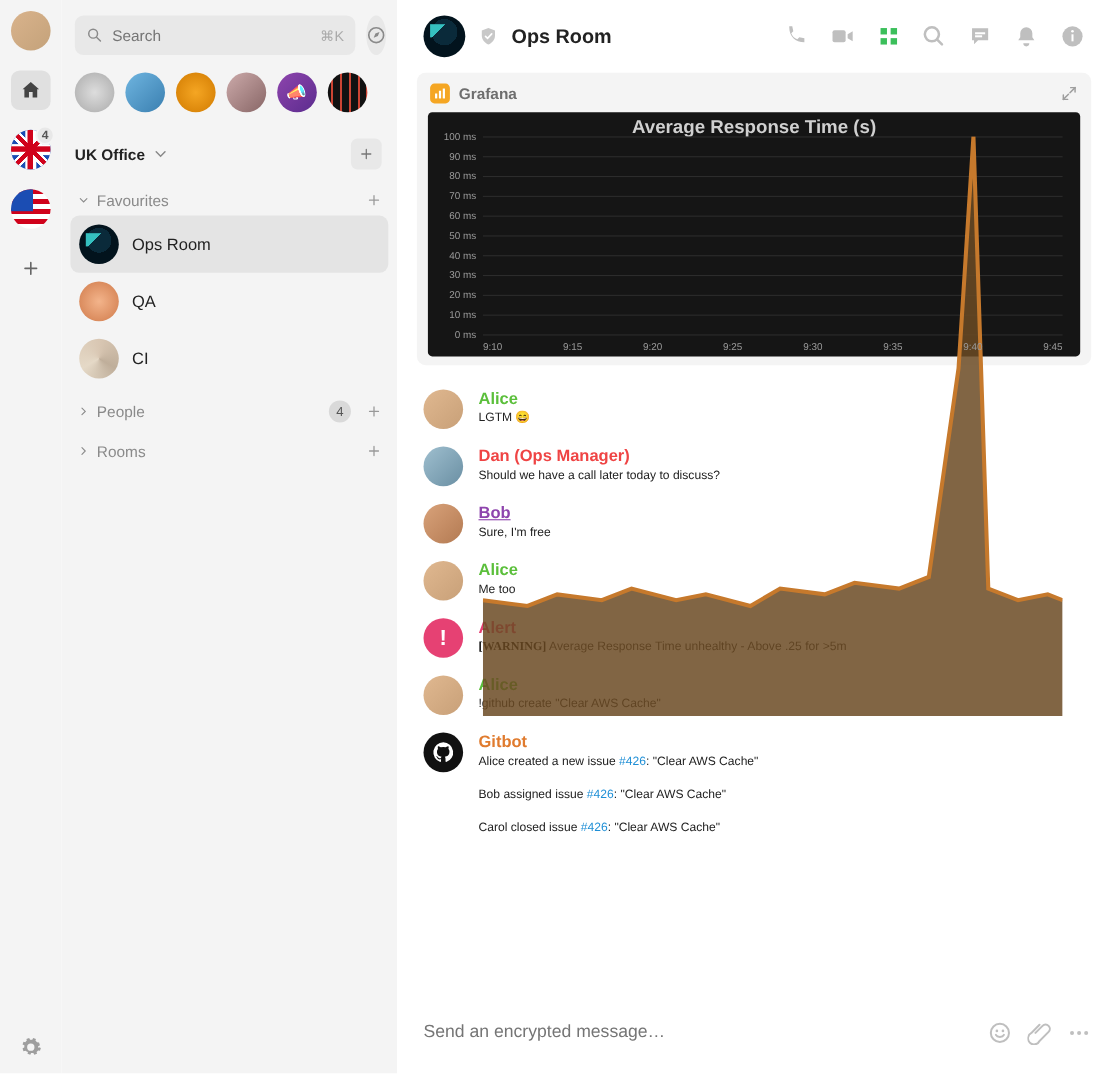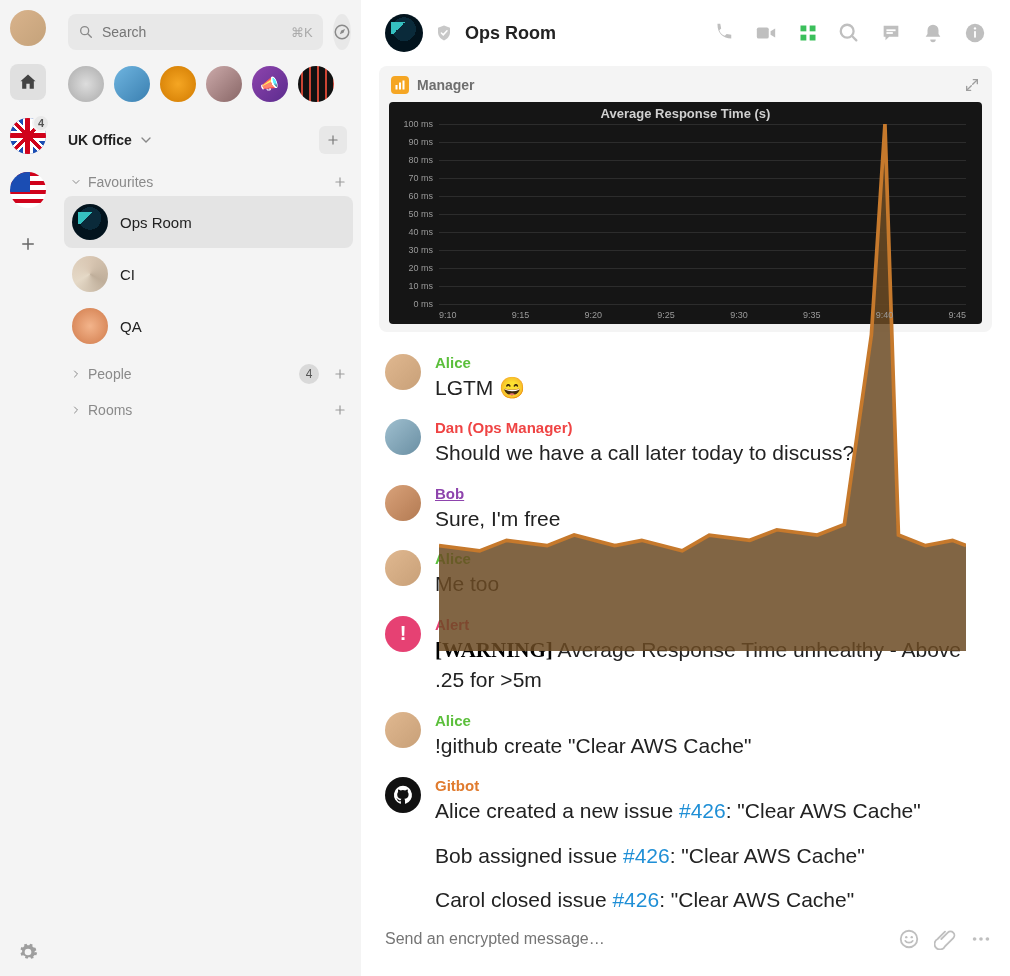--- a/index.html
+++ b/index.html
@@ -66,38 +66,38 @@
   .hicon.green { color:#3bbf5b; }
   .content { flex:1; overflow-y:auto; padding:0 18px 10px 18px; }
 
   
   .grafana-card { background:#f4f4f4; border-radius:8px; padding:10px 10px 8px 10px; margin-bottom:14px; }
   .grafana-head { display:flex; align-items:center; gap:8px; padding:0 2px 8px 2px; }
   .grafana-logo { width:18px; height:18px; background:#f5a623; border-radius:4px; display:flex; align-items:center; justify-content:center; }
   .grafana-head .title { font-weight:700; color:#6e6e6e; font-size:14px; }
   .expand { margin-left:auto; color:#9e9e9e; cursor:pointer; }
   .chart { background:#151515; border-radius:4px; height:222px; position:relative; color:#bdbdbd; font-size:10px; }
-  .chart-title { text-align:center; font-size:13px; padding:4px 0; color:#d0d0d0; font-weight:600; }
+  .chart-title { text-align:center; font-size:17px; padding:4px 0; color:#d0d0d0; font-weight:600; }
   .plot-area { position:absolute; top:22px; left:50px; right:16px; bottom:20px; }
   .gridline { position:absolute; left:0; right:0; height:1px; background:#2c2c2c; }
   .ylabel { position:absolute; left:-44px; transform:translateY(-50%); text-align:right; width:38px; font-size:9px; color:#9a9a9a; }
   .xlabels { position:absolute; left:50px; right:16px; bottom:4px; display:flex; justify-content:space-between; font-size:9px; color:#9a9a9a; }
   .chart-svg { position:absolute; inset:0; }
 
   
   .msg { display:flex; gap:14px; padding:8px 6px; }
   .msg-av { width:36px; height:36px; border-radius:50%; flex-shrink:0; }
   .av-alice{ background:linear-gradient(135deg,#e0b890,#c8a078); }
   .av-dan{ background:linear-gradient(135deg,#9fbfcf,#6a8fa3); }
   .av-bob{ background:linear-gradient(135deg,#d9a27a,#b37a52); }
   .av-alert{ background:#e64173; display:flex; align-items:center; justify-content:center; color:#fff; font-weight:800; font-size:20px; }
   .av-gitbot{ background:#111; display:flex; align-items:center; justify-content:center; color:#fff; }
   .msg-body { flex:1; }
   .msg-name { font-weight:800; font-size:15px; margin-bottom:2px; }
-  .msg-text { font-size:21px; color:#222; line-height:1.45; }
+  .msg-text { font-size:11px; color:#222; line-height:1.45; }
   .msg-text + .msg-text { margin-top:14px; }
   .warn-tag { color:#000000; font-weight:800;font-family:Liberation Serif, serif; }
   .link { color:#1f8fd6; cursor:pointer; }
 
   
   .composer { border-top:0; padding:10px 18px 18px 18px; display:flex; align-items:center; gap:14px; }
   .composer input { flex:1; border:none; outline:none; font-size:16px; padding:10px 6px; color:#444; }
   .cicon { color:#bfbfbf; cursor:pointer; }
 
   svg { display:block; }
@@ -181,26 +181,26 @@
           <svg width="14" height="14" viewBox="0 0 24 24">
               <path stroke="#999" stroke-width="2" stroke-linecap="round" d="M12 5v14M5 12h14"></path>
             </svg>
         </span>
       </div>
       <div class="room active">
         <div class="room-av av-ops"></div>
         <div class="room-name">Ops Room</div>
       </div>
       <div class="room">
+        <div class="room-av av-qa"></div>
+        <div class="room-name">QA</div>
+      </div>
+      <div class="room">
         <div class="room-av av-ci"></div>
         <div class="room-name">CI</div>
-      </div>
-      <div class="room">
-        <div class="room-av av-qa"></div>
-        <div class="room-name">QA</div>
       </div>
     </div>
 
     <div class="section">
       <div class="section-head">
         <svg width="12" height="12" viewBox="0 0 24 24">
             <path d="M9 6l6 6-6 6" stroke="#8a8a8a" stroke-width="2" fill="none" stroke-linecap="round"></path>
           </svg>
         <span>People</span>
         <span class="count">4</span>
@@ -289,21 +289,21 @@
 
       <div class="grafana-card">
         <div class="grafana-head">
           <div class="grafana-logo">
             <svg width="12" height="12" viewBox="0 0 24 24">
                 <rect x="3" y="12" width="4" height="9" fill="#fff"></rect>
                 <rect x="10" y="7" width="4" height="14" fill="#fff"></rect>
                 <rect x="17" y="3" width="4" height="18" fill="#fff"></rect>
               </svg>
           </div>
-          <div class="title">Manager</div>
+          <div class="title">Grafana</div>
           <span class="expand">
             <svg width="16" height="16" viewBox="0 0 24 24">
                 <path d="M4 14v6h6M20 10V4h-6" stroke="#9e9e9e" stroke-width="2" fill="none" stroke-linecap="round"></path>
                 <path d="M4 20l7-7M20 4l-7 7" stroke="#9e9e9e" stroke-width="2" stroke-linecap="round"></path>
               </svg>
           </span>
         </div>
         <div class="chart" id="chart">
           <div class="chart-title">Average Response Time (s)</div>
           <div class="plot-area" id="plot">

